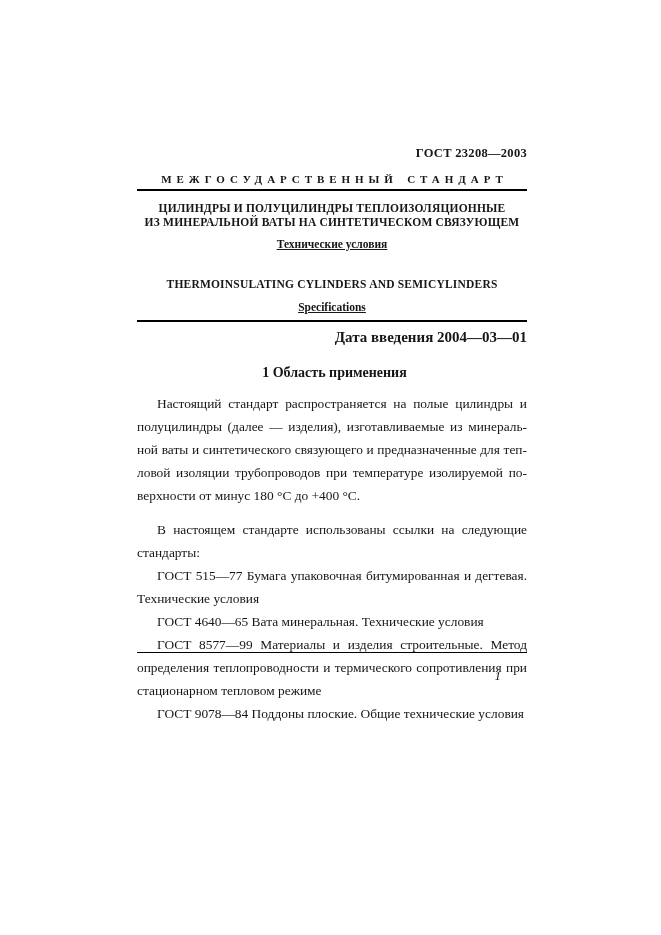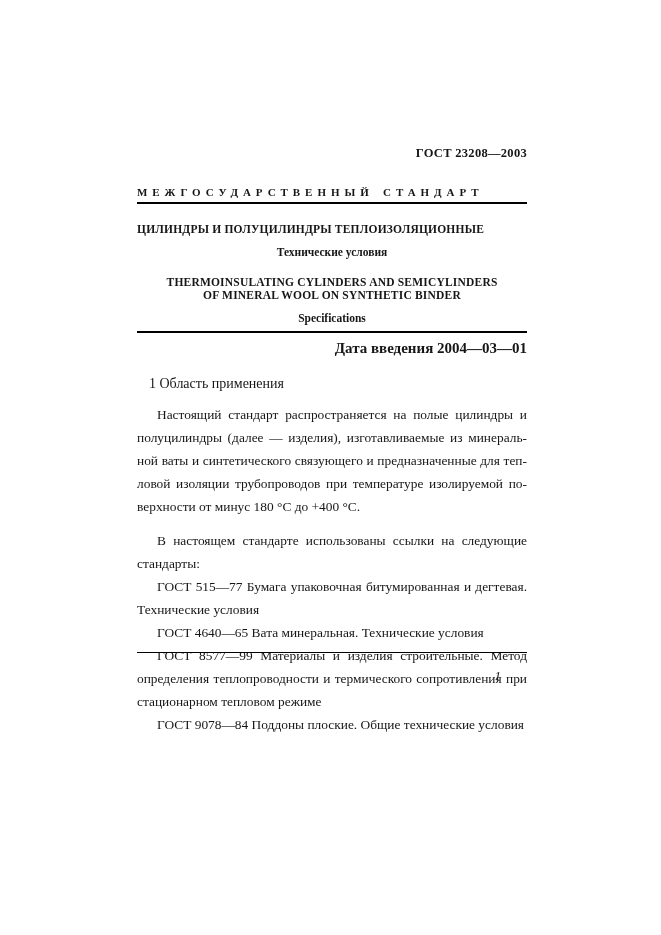--- a/index.html
+++ b/index.html
@@ -19,61 +19,65 @@
     top: 146px;
     width: 390px;
   }
   .doc-code {
     text-align: right;
     font-weight: bold;
     font-size: 12.5px;
     letter-spacing: 0.3px;
   }
   .banner {
-    margin-top: 25px;
+    margin-top: 12px;
+    text-align: center;
     font-weight: bold;
     font-size: 11px;
     letter-spacing: 0.45em;
     word-spacing: 0.15em;
     white-space: nowrap;
     margin-right: -0.45em; 
   }
   .rule-thick { border-top: 2.5px solid #000; margin-top: 4px; }
   .rule-mid   { border-top: 2px solid #000;   margin-top: 7px; }
   .title-ru {
-    margin-top: 19px;
+    margin-top: 11px;
+    text-align: center;
     font-weight: bold;
     font-size: 11.5px;
     line-height: 13.5px;
     letter-spacing: 0.2px;
   }
   .subtitle {
     margin-top: 9px;
     text-align: center;
     font-weight: bold;
     font-size: 11.5px;
+    text-decoration: underline;
   }
   .title-en {
-    margin-top: 18px;
+    margin-top: 28px;
     text-align: center;
     font-weight: bold;
     font-size: 11.5px;
     line-height: 13.5px;
     letter-spacing: 0.2px;
   }
   .date-line {
     margin-top: 7px;
     text-align: right;
     font-weight: bold;
     font-size: 15px;
   }
   .section-heading {
-    font-weight: normal;
+    font-weight: bold;
     font-size: 14px;
-    margin-left: 12px;
+    margin-left: 5px;
+    text-align: center;
   }
   .section-heading.first  { margin-top: 19px; }
   .section-heading.second { margin-top: 15px; }
   .body-para {
     font-size: 13.4px;
     line-height: 23px;
     text-align: justify;
     text-indent: 20px;
     hyphens: manual;
     -webkit-hyphens: manual;
@@ -106,27 +110,27 @@
   <div class="content">
 
     <div class="doc-code">ГОСТ 23208—2003</div>
 
     <div class="banner">МЕЖГОСУДАРСТВЕННЫЙ СТАНДАРТ</div>
 
     <div class="rule-thick"></div>
 
     <div class="title-ru">
       <div>ЦИЛИНДРЫ И ПОЛУЦИЛИНДРЫ ТЕПЛОИЗОЛЯЦИОННЫЕ</div>
+      <div>ИЗ МИНЕРАЛЬНОЙ ВАТЫ НА СИНТЕТИЧЕСКОМ СВЯЗУЮЩЕМ</div>
     </div>
 
     <div class="subtitle">Технические условия</div>
 
     <div class="title-en">
       <div>THERMOINSULATING CYLINDERS AND SEMICYLINDERS</div>
-      <div>OF MINERAL WOOL ON SYNTHETIC BINDER</div>
     </div>
 
     <div class="subtitle">Specifications</div>
 
     <div class="rule-mid"></div>
 
     <div class="date-line">Дата введения 2004—03—01</div>
 
     <div class="section-heading first">1 Область применения</div>
 

